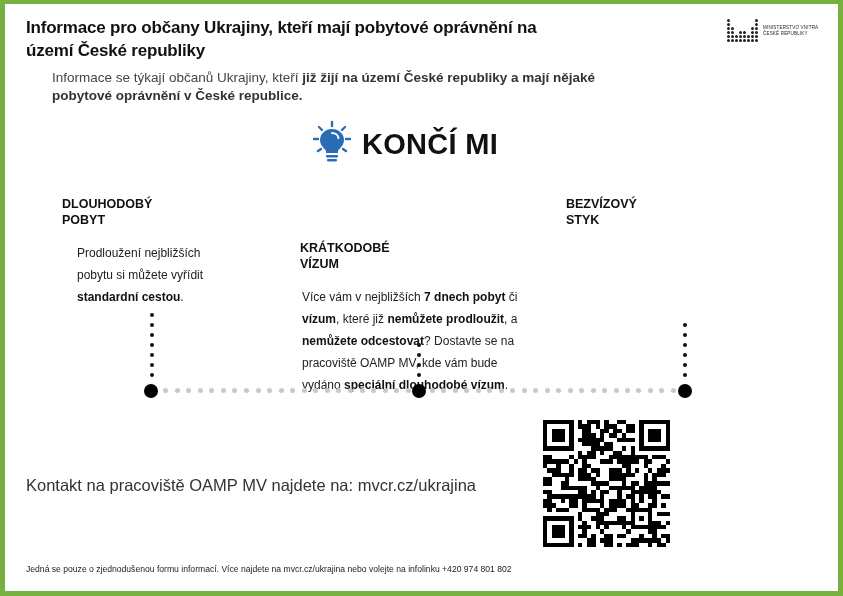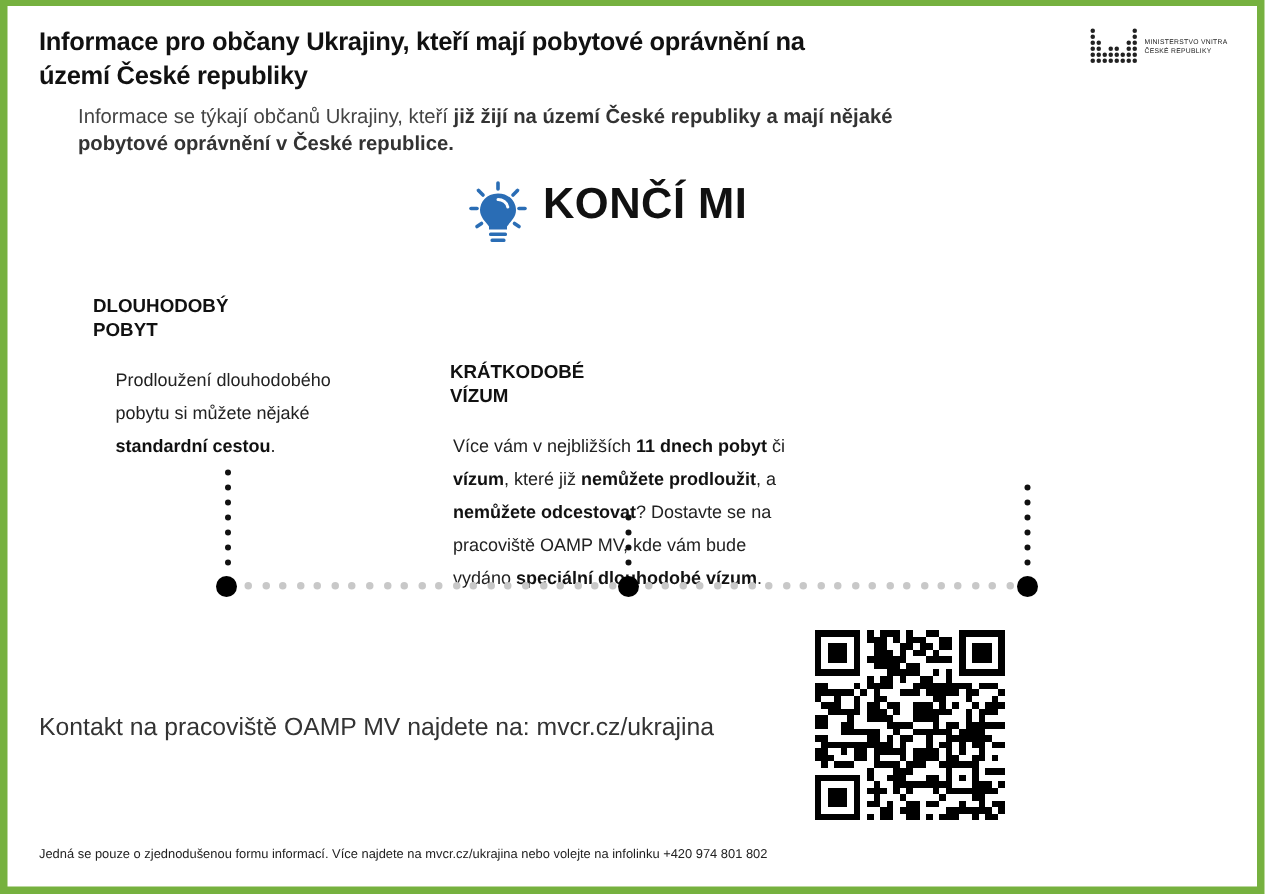--- a/index.html
+++ b/index.html
@@ -6,21 +6,21 @@
   body { width: 843px; height: 596px; background: #ffffff; font-family: "Liberation Sans", sans-serif; color: #111; overflow: hidden; }
   .frame { position: absolute; left: 0; top: 0; width: 843px; height: 596px; box-sizing: border-box; border: 5px solid #76b13f; border-top-width: 4px; background: #fff; }
   .title { position: absolute; left: 26px; top: 16px; width: 520px; font-size: 17px; font-weight: bold; line-height: 23px; color: #111; letter-spacing: -0.2px; }
   .subtitle { position: absolute; left: 26px; top: 69px; width: 580px; font-size: 13.5px; line-height: 18px; color: #444; margin-left: 26px; }
   .subtitle b { color: #333; }
   .logo { position: absolute; left: 727px; top: 19px; display: flex; align-items: center; gap: 5px; }
   .logo-dots { display: grid; grid-template-columns: repeat(8, 3px); grid-auto-rows: 3px; gap: 1px; }
   .logo-dots span { width: 3px; height: 3px; border-radius: 50%; background: #222; }
   .logo-dots span.e { background: transparent; }
   .logo-text { font-size: 4.5px; line-height: 6px; color: #222; letter-spacing: 0.2px; }
-  .heading { position: absolute; left: 312px; top: 120px; display: flex; align-items: flex-start; gap: 10px; }
+  .heading { position: absolute; left: 312px; top: 120px; display: flex; align-items: center; gap: 10px; }
   .heading-text { font-size: 29px; font-weight: bold; color: #111; letter-spacing: 0.3px; }
   .col { position: absolute; top: 196px; text-align: left; }
   .col h3 { margin: 0; font-size: 12.5px; font-weight: bold; line-height: 16px; color: #111; }
   .col p { margin: 14px 0 0 0; font-size: 12px; line-height: 22px; color: #222; }
   .col p b { color: #111; }
   .col1 { left: 62px; width: 180px; }
   .col2 { left: 300px; width: 240px; margin-top: 44px; }
   .col3 { left: 566px; width: 240px; }
   .vdots { position: absolute; width: 4px; display: flex; flex-direction: column; gap: 6px; }
   .vdots span { width: 4px; height: 4px; border-radius: 50%; background: #111; }
@@ -113,29 +113,30 @@
       <path d="M20 13 C23 13 26 15 26.5 18" stroke="#ffffff" stroke-width="2" fill="none" stroke-linecap="round"></path>
       <rect x="14" y="35" width="12" height="2.4" rx="1" fill="#2a6db5"></rect>
       <rect x="15" y="39" width="10" height="2.4" rx="1" fill="#2a6db5"></rect>
     </svg>
   </span>
   <span class="heading-text">KONČÍ MI</span>
 </div>
 
 <div class="col col1">
   <h3><span>DLOUHODOBÝ</span><br><span>POBYT</span></h3>
-  <p style="width:150px;margin-left:15px;"><span>Prodloužení dlouhodobého pobytu si můžete nějaké </span><b>standardní cestou</b><span>.</span></p>
+  <p style="width:150px;margin-left:15px;"><span>Prodloužení nejbližších pobytu si můžete vyřídit </span><b>standardní cestou</b><span>.</span></p>
 </div>
 
 <div class="col col2">
   <h3><span>KRÁTKODOBÉ</span><br><span>VÍZUM</span></h3>
-  <p style="width:236px;margin-left:2px;"><span>Více vám v nejbližších </span><b>11 dnech pobyt</b><span> či </span><b>vízum</b><span>, které již </span><b>nemůžete prodloužit</b><span>, a </span><b>nemůžete odcestovat</b><span>? Dostavte se na pracoviště OAMP MV, kde vám bude vydáno </span><b>speciální dlouhodobé vízum</b><span>.</span></p>
+  <p style="width:236px;margin-left:2px;"><span>Více vám v nejbližších </span><b>7 dnech pobyt</b><span> či </span><b>vízum</b><span>, které již </span><b>nemůžete prodloužit</b><span>, a </span><b>nemůžete odcestovat</b><span>? Dostavte se na pracoviště OAMP MV, kde vám bude vydáno </span><b>speciální dlouhodobé vízum</b><span>.</span></p>
 </div>
 
 <div class="col col3">
+  <h3><span>BEZVÍZOVÝ</span><br><span>STYK</span></h3>
 </div>
 
 <div class="vdots" style="left:150px;top:313px;">
     <span></span>
     <span></span>
     <span></span>
     <span></span>
     <span></span>
     <span></span>
     <span></span>

